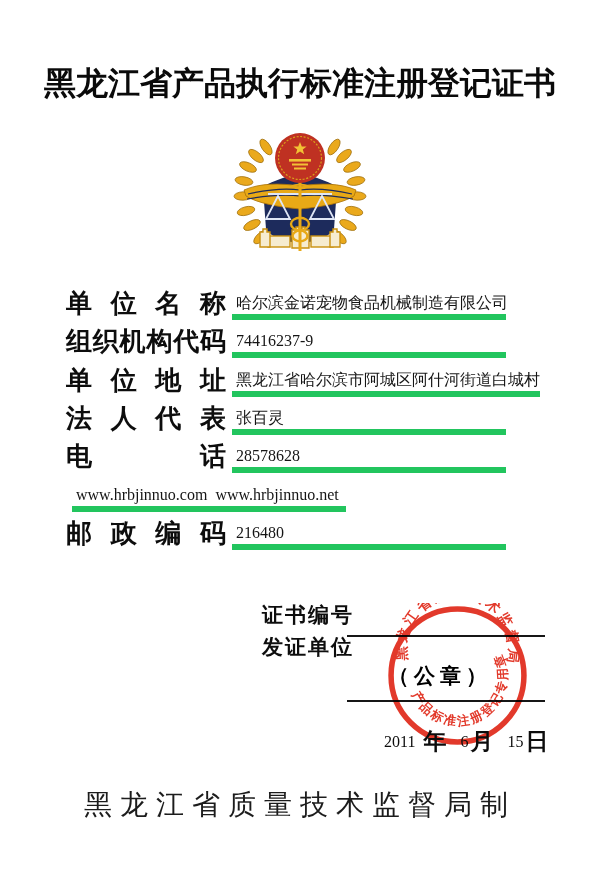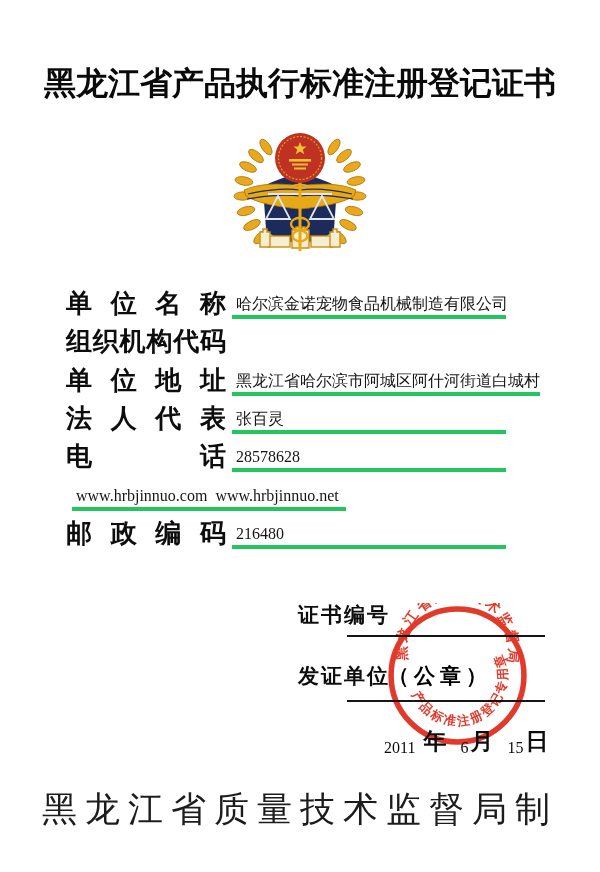--- a/index.html
+++ b/index.html
@@ -10,46 +10,46 @@
   .title{position:absolute;top:62px;left:0;width:600px;text-align:center;
          font-size:32px;font-weight:bold;letter-spacing:0px;color:#0a0a0a;}
 
   .emblem{position:absolute;left:230px;top:132px;width:140px;height:130px;}
 
   .fields{position:absolute;left:66px;top:287px;width:520px;}
   .f-row{display:flex;align-items:center;height:38.3px;}
   .f-label{width:160px;font-size:26px;font-weight:bold;line-height:30px;
            text-align:justify;text-align-last:justify;color:#0d0d0d;
            flex:0 0 160px;padding-bottom:4px;}
-  .f-value{margin-left:6px;width:270px;border-bottom:4px solid #22c55e;
+  .f-value{margin-left:6px;width:270px;border-bottom:6px solid #22c55e;
            font-size:16px;line-height:21px;padding:0 0 1px 4px;
            white-space:pre;color:#151515;}
   .f-value.wide{width:auto;min-width:270px;}
 
   .certno-label,.issuer-label{position:absolute;left:262px;
-      font-size:21px;font-weight:bold;letter-spacing:2px;color:#0d0d0d;margin-left:36px;}
+      font-size:21px;font-weight:bold;letter-spacing:2px;color:#0d0d0d;}
   .certno-label{top:601px;}
-  .issuer-label{top:662px;}
+  .issuer-label{top:633px;}
   .stamp-hint{position:absolute;left:388px;top:662px;font-size:21px;
       font-weight:bold;letter-spacing:5px;color:#000000;}
   .rule{position:absolute;left:347px;width:198px;height:2px;background:#161616;}
   .rule-1{top:635px;}
   .rule-2{top:700px;}
 
   .seal{position:absolute;left:381px;top:603px;width:153px;height:149px;
         mix-blend-mode:multiply;opacity:.93;}
 
   .date-line{position:absolute;left:384px;top:726px;display:flex;
-             align-items:flex-end;color:#0c0c0c;}
+             align-items:center;color:#0c0c0c;}
   .date-num{font-size:16px;}
   .date-unit{font-size:23px;font-weight:bold;}
   .sp8{margin-left:8px;}.sp14{margin-left:14px;}.sp2{margin-left:2px;}
 
   .footer{position:absolute;top:786px;left:0;width:600px;text-align:center;
-          font-size:35px;letter-spacing:8px;color:#1c1c1c;}
+          font-size:28px;letter-spacing:8px;color:#1c1c1c;}
 </style>
 </head>
 <body>
 
 <div class="page">
 
   <div class="title">黑龙江省产品执行标准注册登记证书</div>
 
   <svg class="emblem" viewBox="0 0 140 130">
 
@@ -116,20 +116,21 @@
     </g>
   </svg>
 
   <div class="fields">
     <div class="f-row">
       <div class="f-label">单位名称</div>
       <div class="f-value">哈尔滨金诺宠物食品机械制造有限公司</div>
     </div>
     <div class="f-row">
       <div class="f-label">组织机构代码</div>
+      <div class="f-value">74416237-9</div>
     </div>
     <div class="f-row">
       <div class="f-label">单位地址</div>
       <div class="f-value wide">黑龙江省哈尔滨市阿城区阿什河街道白城村</div>
     </div>
     <div class="f-row">
       <div class="f-label">法人代表</div>
       <div class="f-value">张百灵</div>
     </div>
     <div class="f-row">

